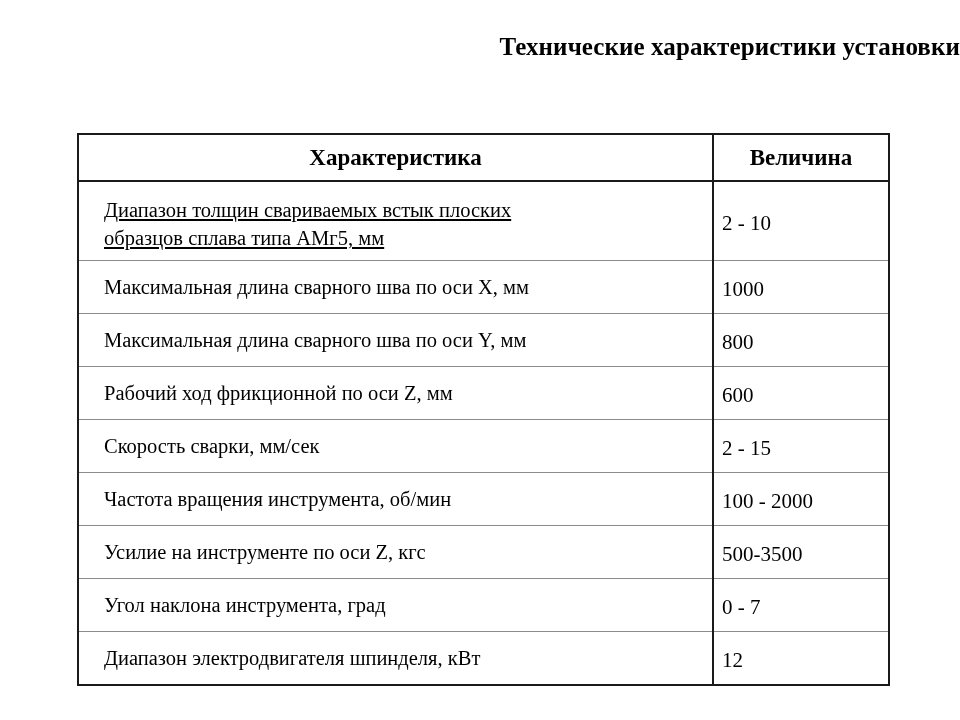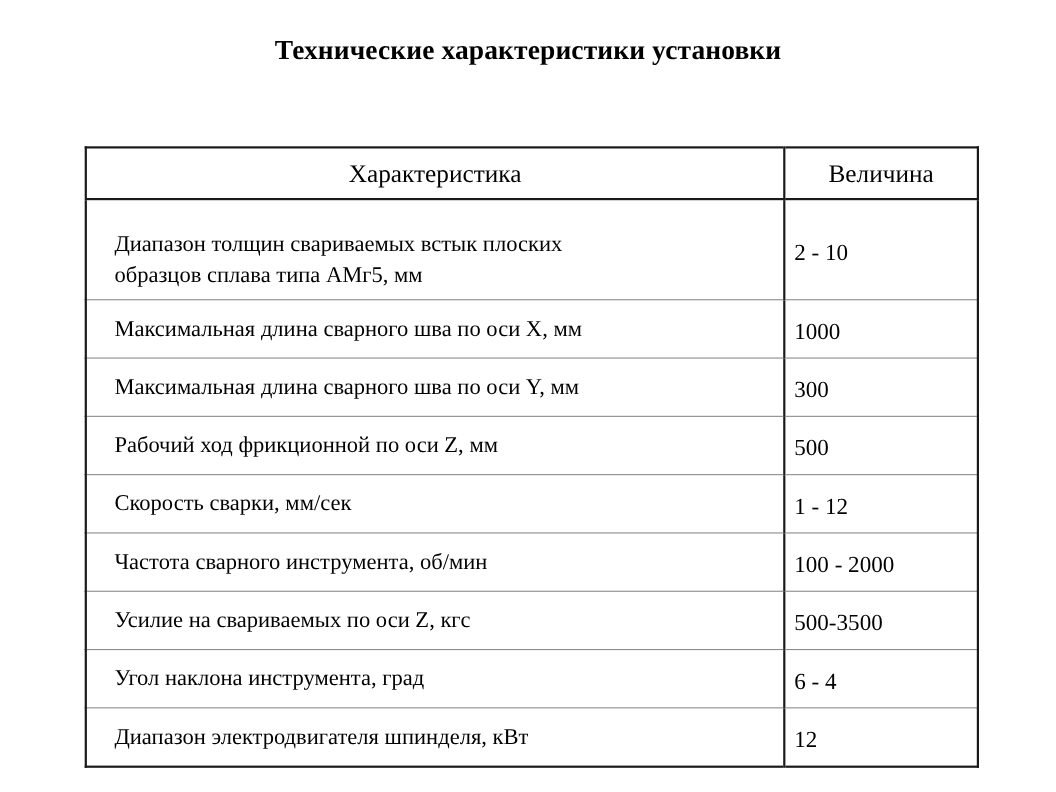--- a/index.html
+++ b/index.html
@@ -24,21 +24,21 @@
     background: #ffffff;
     box-sizing: border-box;
   }
 
   
   .doc-title {
     position: absolute;
     left: 0;
     top: 31px;
     width: 960px;
-    text-align: center;
+    text-align: right;
     font-family: "Liberation Serif", "DejaVu Serif", serif;
     font-weight: bold;
     font-size: 25px;
     line-height: 31px;
     letter-spacing: 0.1px;
     color: #000000;
   }
   .doc-title .title-line {
     display: block;
     white-space: nowrap;
@@ -61,21 +61,21 @@
   }
 
   table.spec-table col.col-char { width: 635px; }
   table.spec-table col.col-val  { width: 176px; }
 
   
   table.spec-table thead th {
     height: 45px;
     padding: 0 8px;
     font-family: "Liberation Serif", "DejaVu Serif", serif;
-    font-weight: normal;
+    font-weight: bold;
     font-size: 23px;
     line-height: 26px;
     text-align: center;
     vertical-align: middle;
     color: #000000;
     border-bottom: 2px solid #1a1a1a;
     background: #ffffff;
   }
   table.spec-table thead th.th-char {
     border-right: 2px solid #1a1a1a;
@@ -109,21 +109,21 @@
     text-align: left;
     vertical-align: middle;
   }
 
   tr.row-tall td.cell-char,
   tr.row-tall td.cell-val { height: 72px; }
 
   tr.row-std td.cell-char,
   tr.row-std td.cell-val { height: 48px; }
 
-  tr.row-tall td.cell-char { padding-top: 18px; }
+  tr.row-tall td.cell-char { padding-top: 6px; text-decoration: underline; }
 </style>
 </head>
 <body>
 
 <div class="page">
 
   <div class="doc-title">
     <span class="title-line">Технические характеристики установки</span>
   </div>
 
@@ -144,41 +144,41 @@
           <td class="cell-char">Диапазон толщин свариваемых встык плоских
 образцов сплава типа АМг5, мм</td>
           <td class="cell-val">2 - 10</td>
         </tr>
         <tr class="row-std">
           <td class="cell-char">Максимальная длина сварного шва по оси X, мм</td>
           <td class="cell-val">1000</td>
         </tr>
         <tr class="row-std">
           <td class="cell-char">Максимальная длина сварного шва по оси Y, мм</td>
-          <td class="cell-val">300</td>
+          <td class="cell-val">800</td>
         </tr>
         <tr class="row-std">
           <td class="cell-char">Рабочий ход фрикционной по оси Z, мм</td>
-          <td class="cell-val">500</td>
+          <td class="cell-val">600</td>
         </tr>
         <tr class="row-std">
           <td class="cell-char">Скорость сварки, мм/сек</td>
-          <td class="cell-val">1 - 12</td>
+          <td class="cell-val">2 - 15</td>
         </tr>
         <tr class="row-std">
-          <td class="cell-char">Частота сварного инструмента, об/мин</td>
+          <td class="cell-char">Частота вращения инструмента, об/мин</td>
           <td class="cell-val">100 - 2000</td>
         </tr>
         <tr class="row-std">
-          <td class="cell-char">Усилие на свариваемых по оси Z, кгс</td>
+          <td class="cell-char">Усилие на инструменте по оси Z, кгс</td>
           <td class="cell-val">500-3500</td>
         </tr>
         <tr class="row-std">
           <td class="cell-char">Угол наклона инструмента, град</td>
-          <td class="cell-val">6 - 4</td>
+          <td class="cell-val">0 - 7</td>
         </tr>
         <tr class="row-std">
           <td class="cell-char">Диапазон электродвигателя шпинделя, кВт</td>
           <td class="cell-val">12</td>
         </tr>
       </tbody>
     </table>
   </div>
 
 </div>

